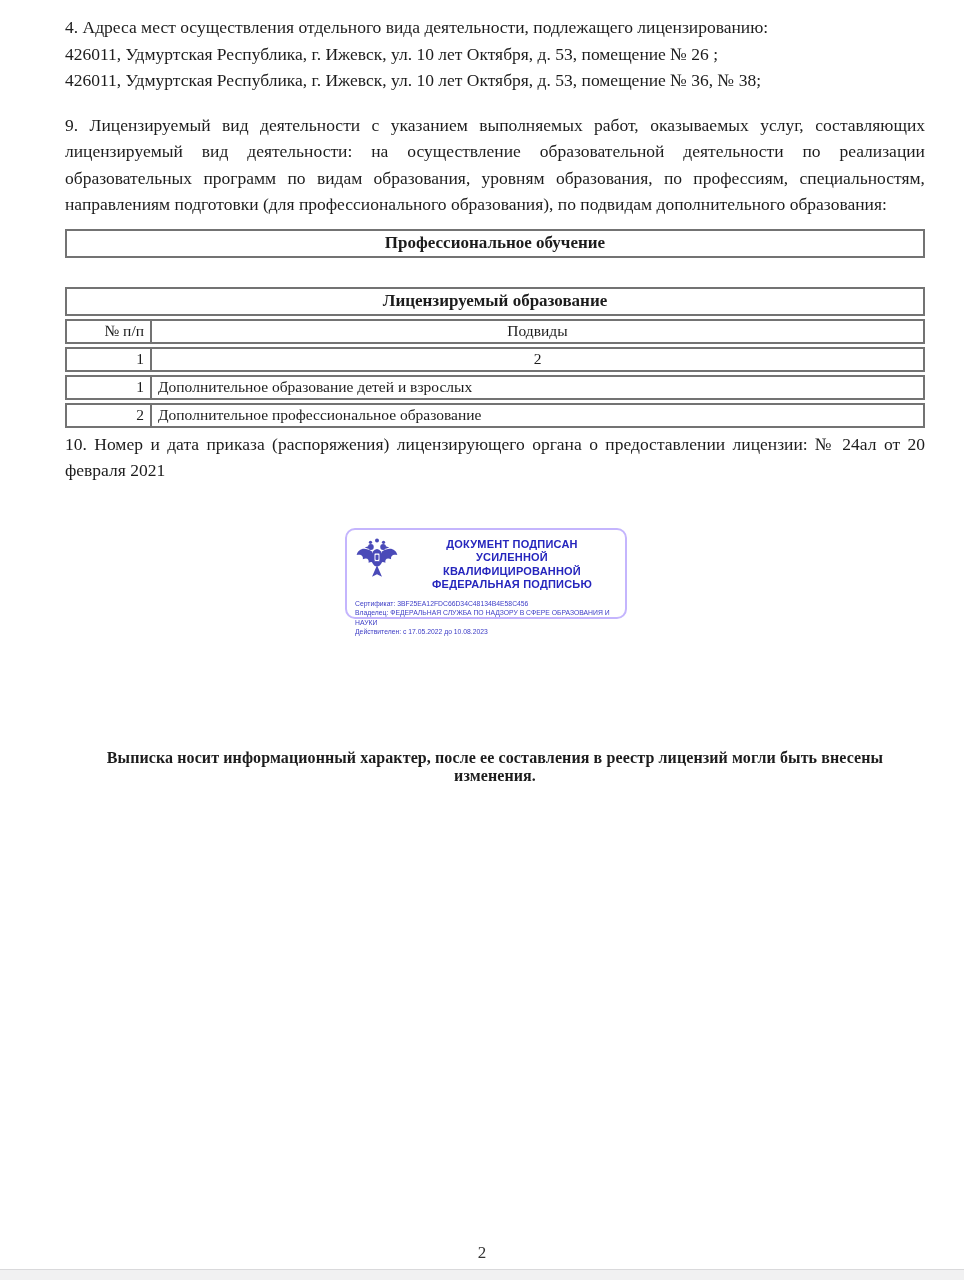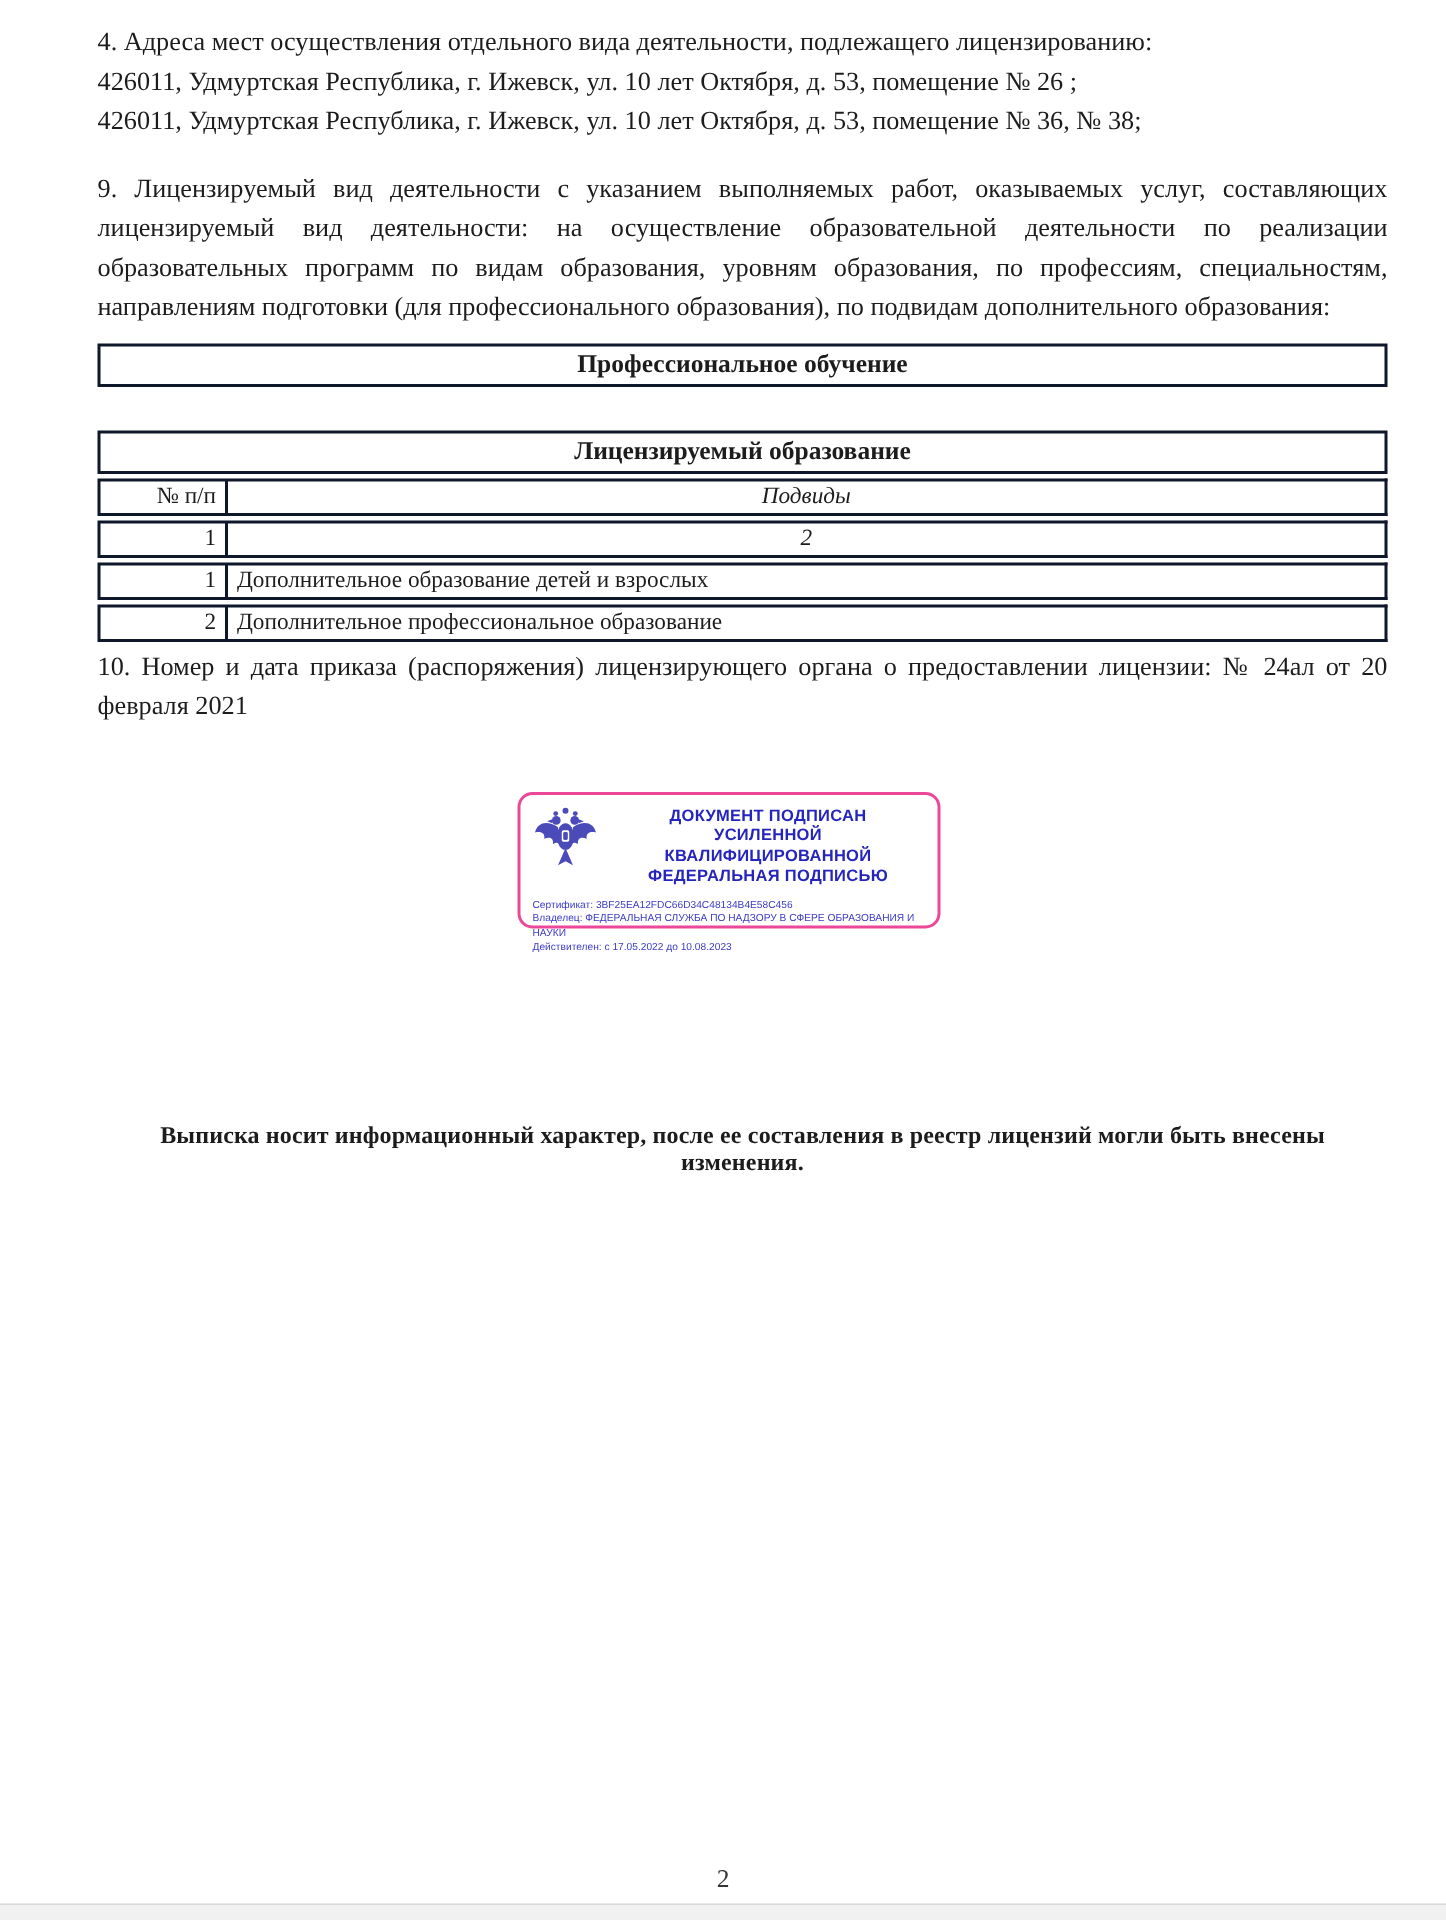--- a/index.html
+++ b/index.html
@@ -21,43 +21,43 @@
   }
   .body-text { font-size: 17.5px; line-height: 26.5px; }
   .sec8-heading { margin-top: 2px; }
   .sec9 { margin-top: 18px; text-align: justify; }
   .sec10 { text-align: justify; }
 
   
   table { border-collapse: separate; border-spacing: 0 3px; width: 100%; }
   .doc-table { margin-top: 8px; }
   .doc-table td {
-    border: 2px solid #0f172a;
+    border: 2px solid #737373;
     font-size: 15.5px;
     padding: 1px 6px 2px 6px;
     vertical-align: middle;
   }
   .doc-table td + td { border-left: none; }
   .doc-table .title-cell {
     font-weight: bold;
     font-size: 17px;
     text-align: center;
     padding: 2px 6px 3px 6px;
   }
   .doc-table .col-num { width: 87px; text-align: right; }
-  .doc-table .centered { text-align: center; font-style: italic; }
+  .doc-table .centered { text-align: center; }
   .table-gap { margin-top: 23px; }
 
   
   .stamp {
     position: relative;
     margin: 44px 0 0 280px;
     width: 282px;
     height: 91px;
-    border: 2px solid #ec4899;
+    border: 2px solid #c4b5fd;
     border-radius: 10px;
     background: #ffffff;
     font-family: "Liberation Sans", sans-serif;
     color: #2525bd;
     padding: 8px 8px 6px 8px;
   }
   .stamp-emblem {
     position: absolute;
     top: 6px; left: 7px;
     width: 46px; height: 48px;

